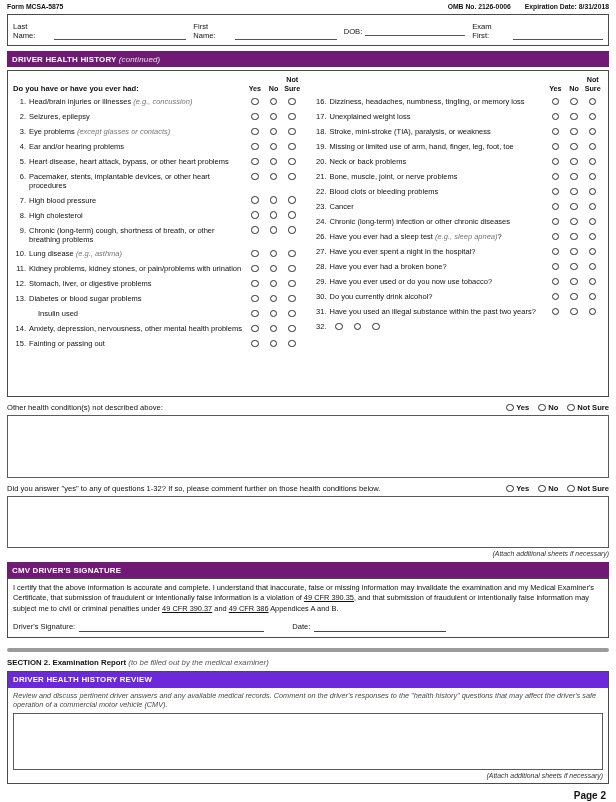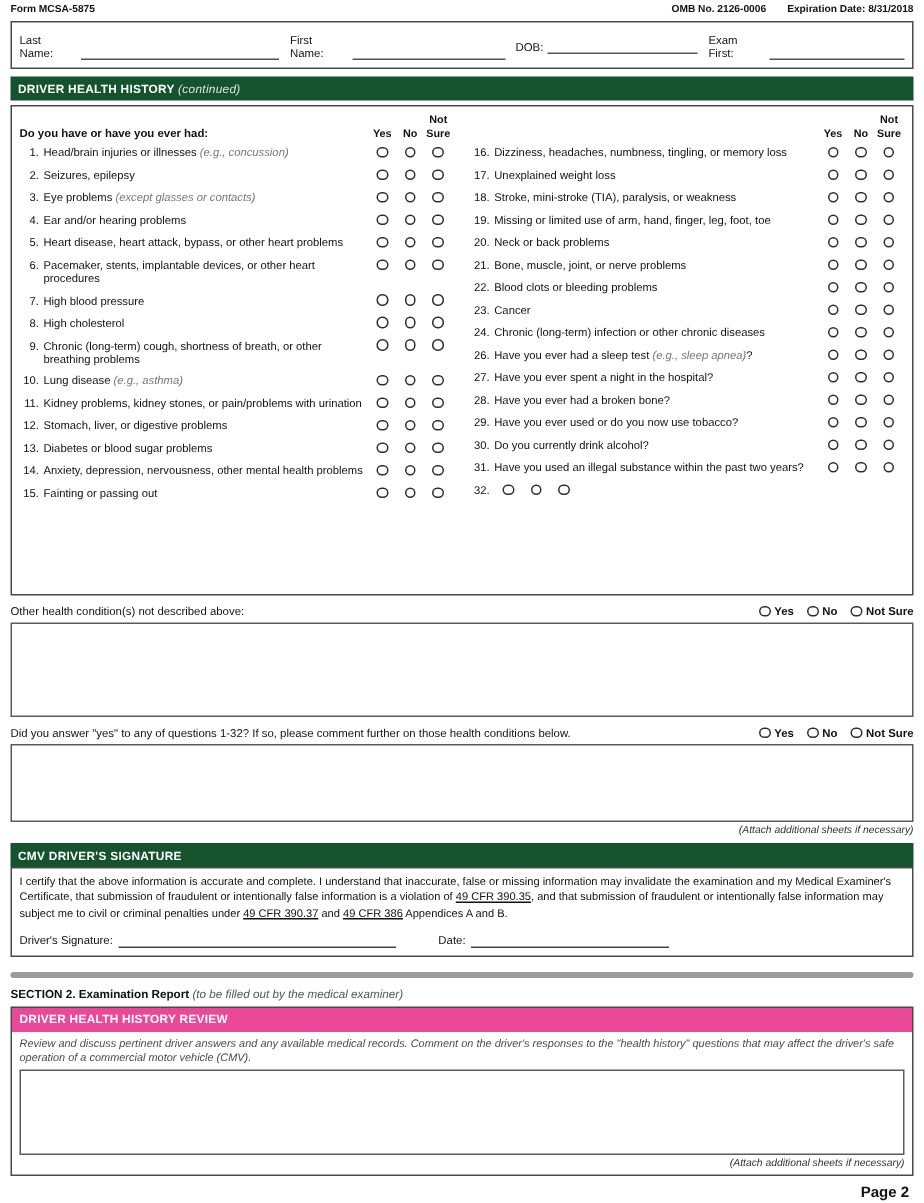--- a/index.html
+++ b/index.html
@@ -20,24 +20,24 @@
   .id-box { display: flex; align-items: center; border: 1.5px solid #4a4a4a;
     margin-top: 4px; padding: 7px 5px 5px 5px; font-size: 7.6px; gap: 7px; }
   .id-field { display: flex; align-items: flex-end; }
   .id-line { border-bottom: 1px solid #555; margin-left: 3px; height: 9px; }
   .id-field:nth-child(1) .id-line { width: 135px; }
   .id-field:nth-child(2) .id-line { width: 104px; }
   .id-field:nth-child(3) .id-line { width: 100px; }
   .id-field:nth-child(4) .id-line { width: 92px; }
 
   
-  .banner { background: #14532d; color: #fff; font-weight: bold; font-size: 7.9px;
+  .banner { background: #701a75; color: #fff; font-weight: bold; font-size: 7.9px;
     padding: 3.5px 5px; margin-top: 5px; letter-spacing: .2px; }
   .banner .banner-note { font-weight: normal; font-style: italic; color: #e3e3e3; }
-  .banner.gray { background: #ec4899; margin-top: 0; }
+  .banner.gray { background: #6d28d9; margin-top: 0; }
 
   
   .q-table { border: 1.2px solid #4a4a4a; margin-top: 3px; padding: 5px 6px 2px 5px;
     display: flex; gap: 12px; height: 327px; }
   .q-col { flex: 1; min-width: 0; }
   .q-header { display: flex; align-items: flex-end; margin-bottom: 4px; }
   .q-heading { flex: 1; font-weight: bold; font-size: 7.6px; line-height: 9px; }
   .q-colheads { width: 56px; flex-shrink: 0; display: flex; align-items: flex-end;
     font-weight: bold; font-size: 7.2px; line-height: 8.5px; }
   .q-colheads .hcell { flex: 1; text-align: center; }
@@ -253,20 +253,29 @@
           <div class="q-row">
             <span class="q-num">13.</span>
             <span class="q-label">Diabetes or blood sugar problems</span>
             <span class="q-circles">
               <span class="rcell"><span class="radio"></span></span>
               <span class="rcell"><span class="radio"></span></span>
               <span class="rcell"><span class="radio"></span></span>
             </span>
           </div>
           <div class="q-row">
+            <span class="q-num"></span>
+            <span class="q-label indent">Insulin used</span>
+            <span class="q-circles">
+              <span class="rcell"><span class="radio"></span></span>
+              <span class="rcell"><span class="radio"></span></span>
+              <span class="rcell"><span class="radio"></span></span>
+            </span>
+          </div>
+          <div class="q-row">
             <span class="q-num">14.</span>
             <span class="q-label">Anxiety, depression, nervousness, other mental health problems</span>
             <span class="q-circles">
               <span class="rcell"><span class="radio"></span></span>
               <span class="rcell"><span class="radio"></span></span>
               <span class="rcell"><span class="radio"></span></span>
             </span>
           </div>
           <div class="q-row">
             <span class="q-num">15.</span>

